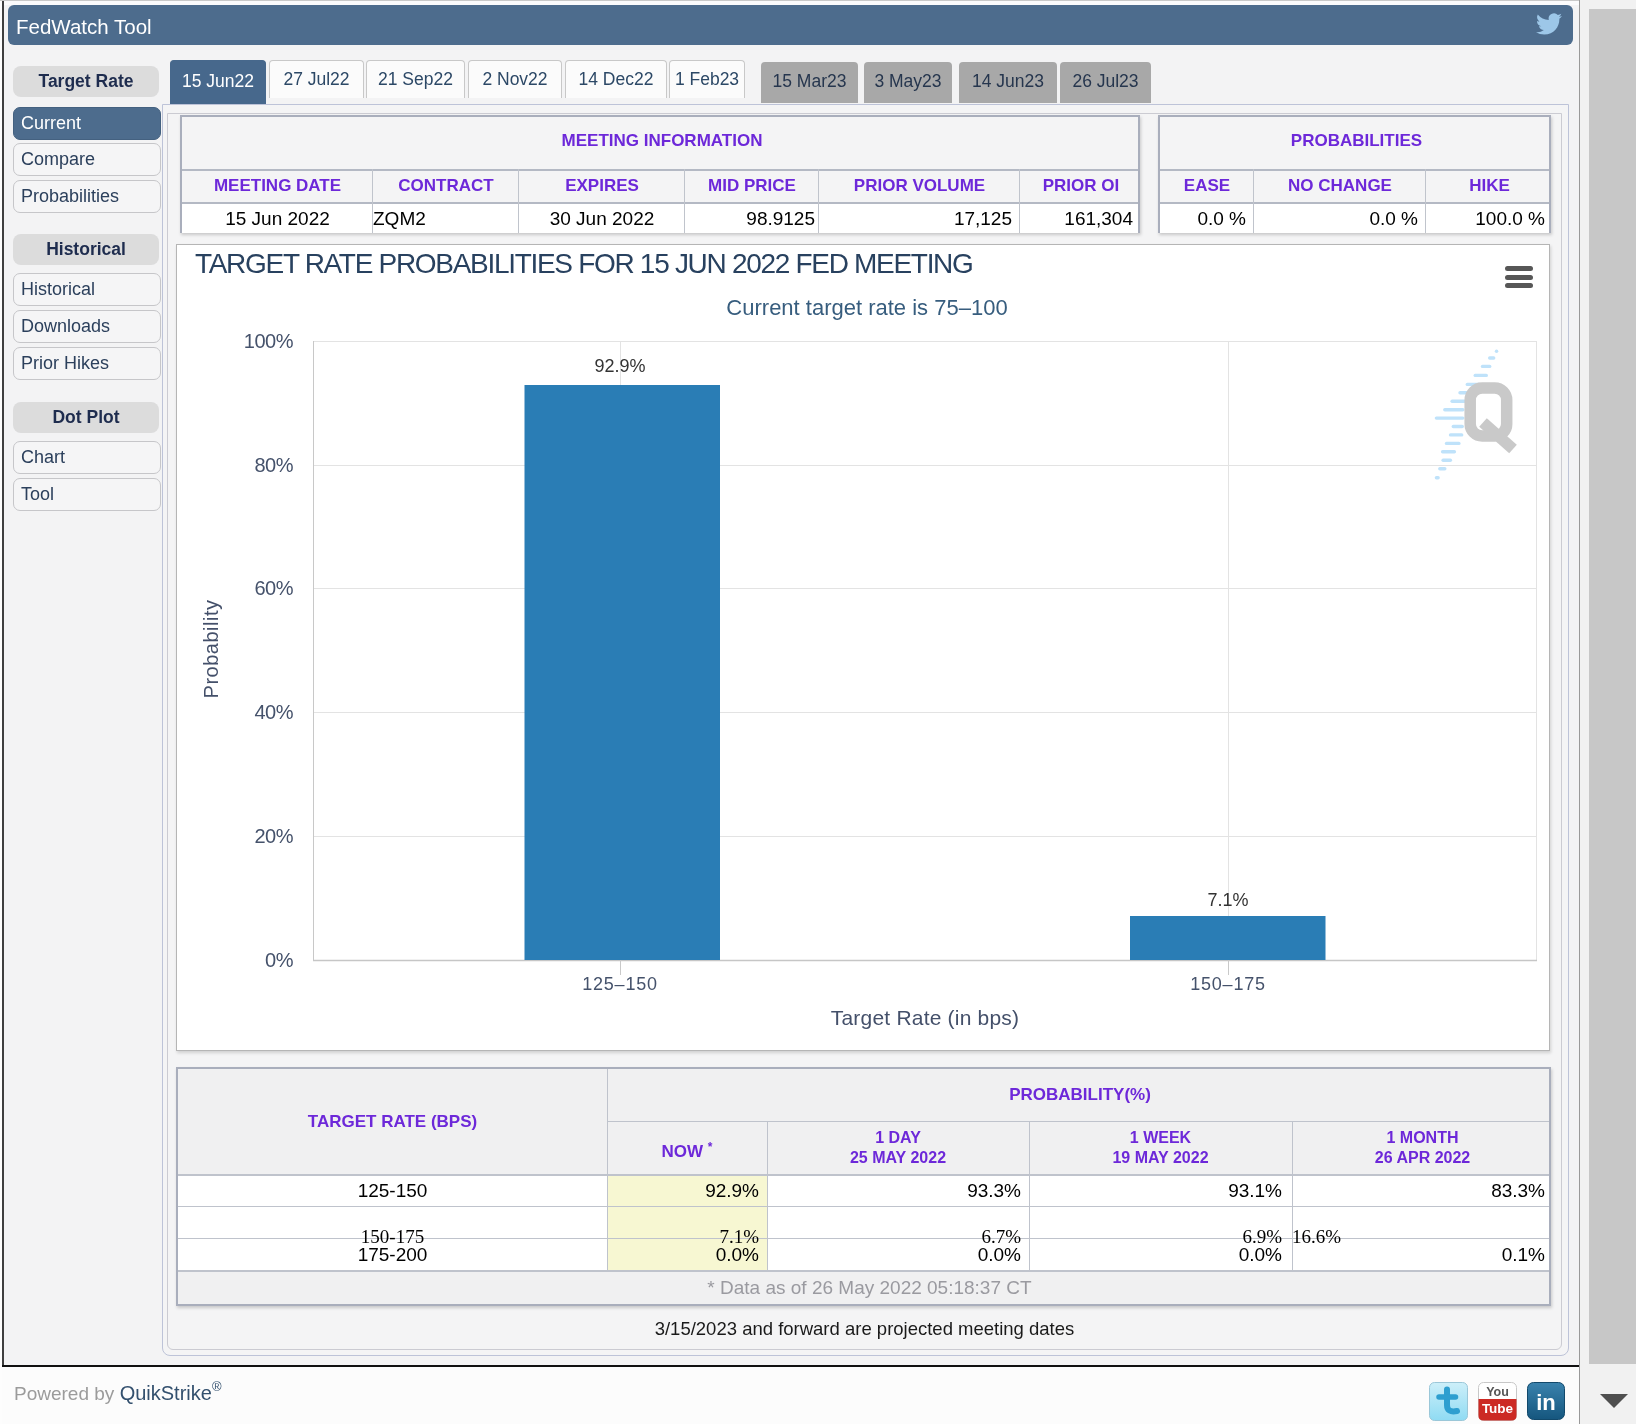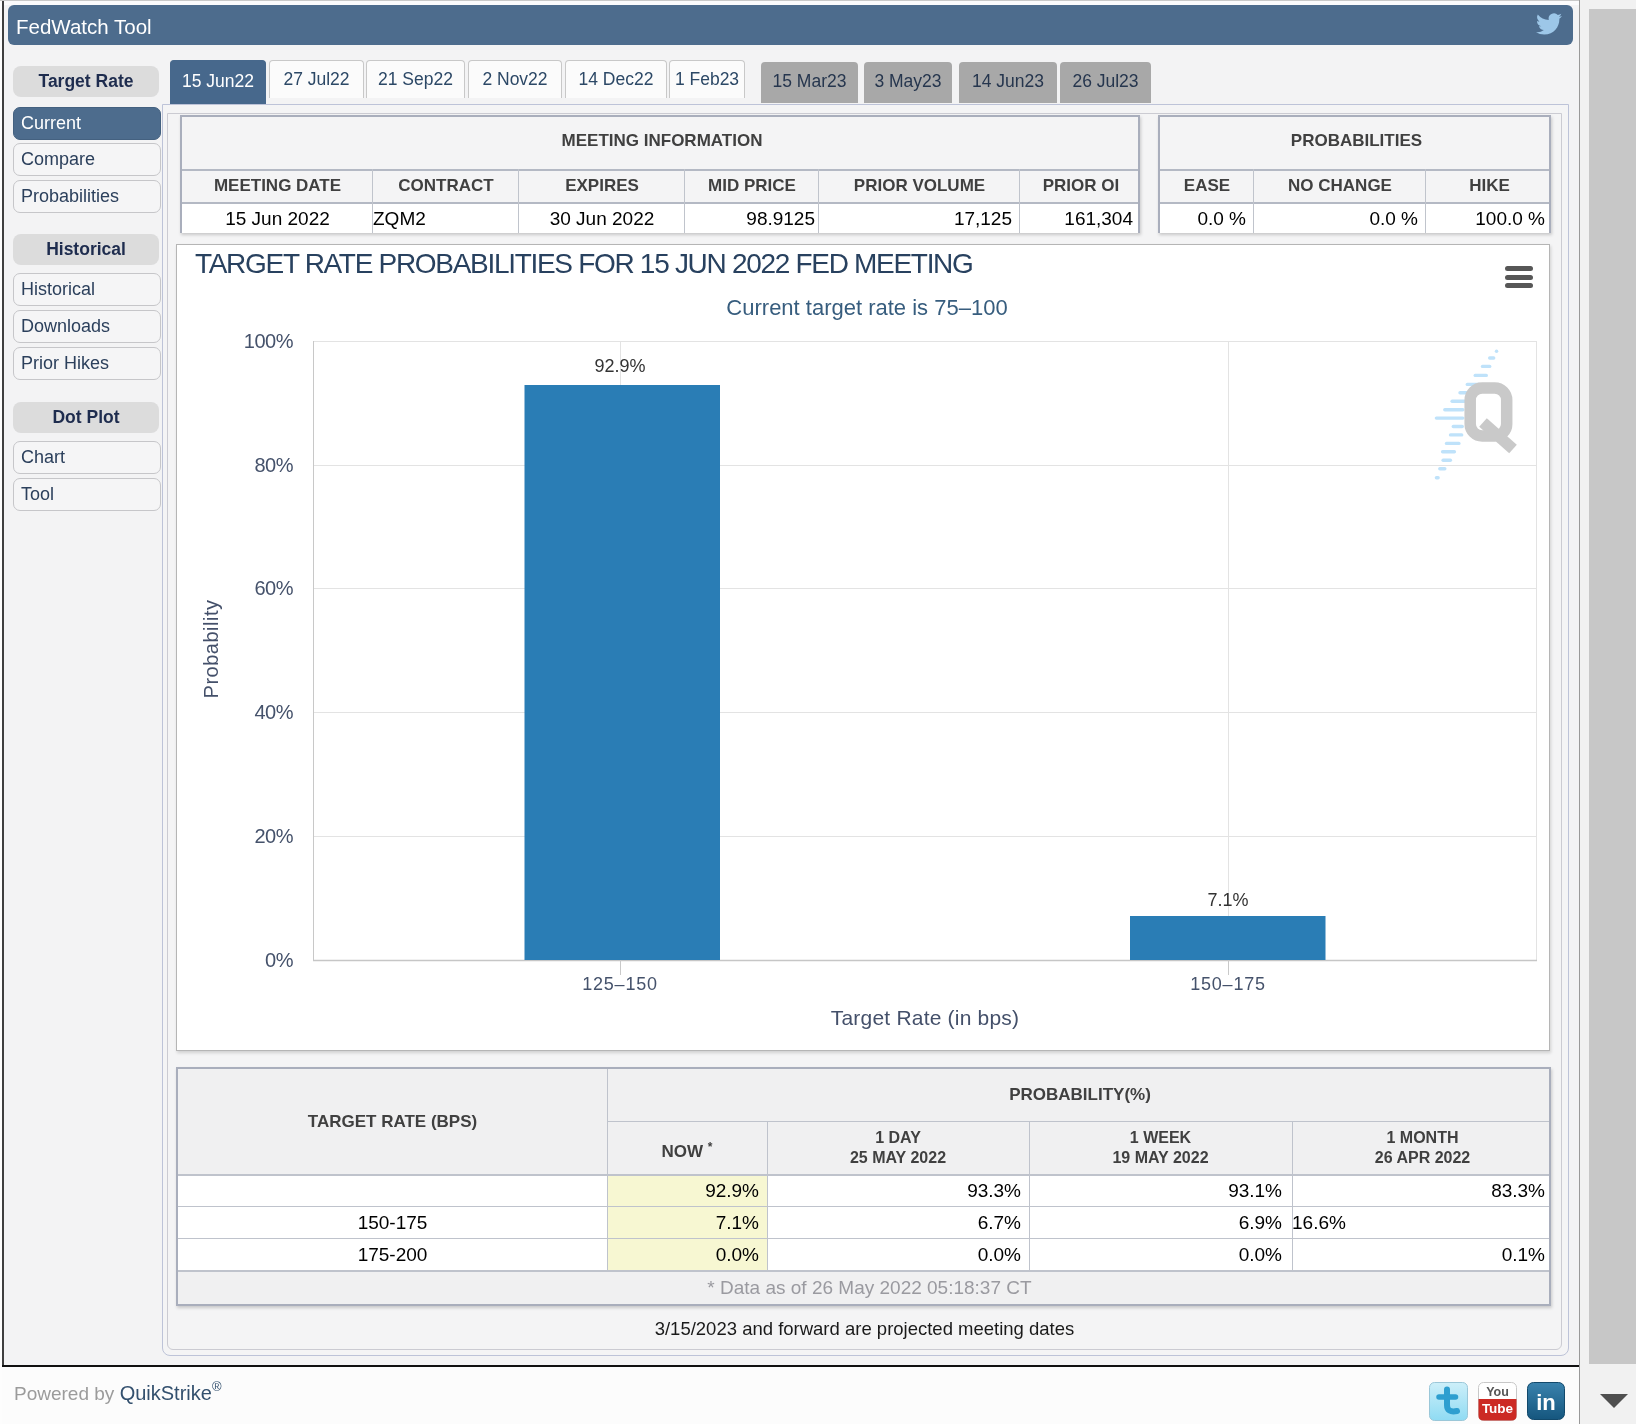--- a/index.html
+++ b/index.html
@@ -25,31 +25,31 @@
 .tab.on { height:45px; background:#47688c; border-color:#47688c; color:#fff; line-height:40px; }
 .tab.gray { top:62px; height:41px; background:#a8a8a8; border:none; color:#26364e; line-height:38px; }
 
 
 #wrapo { position:absolute; left:162px; top:104px; width:1407px; height:1252px; background:#f4f4f5; border:1px solid #bdc3d8; border-radius:0 0 8px 8px; }
 #wrapi { position:absolute; left:167px; top:113px; width:1395px; height:1237px; border:1px solid #cbcbd2; border-radius:0 0 6px 6px; }
 #chartbox { background:#fff; border:1px solid #b5b5b5; box-shadow:1px 2px 3px rgba(0,0,0,0.15); }
 
 
 .cell { position:absolute; font-size:19px; color:#000; }
-.hcell { position:absolute; font-size:17px; font-weight:bold; color:#404040; }
+.hcell { position:absolute; font-size:17px; font-weight:bold; color:#6d28d9; }
 .tblbox { background:#f4f4f5; border:2px solid #a9aebc; box-shadow:1px 2px 3px rgba(0,0,0,0.18); }
 .tblbox .rline { position:absolute; left:0; width:100%; height:2px; background:#b4b9c4; }
 .tblbox .cline { position:absolute; top:52px; width:1px; height:64px; background:#c0c4cc; }
 .hr2 { top:52px; height:33px; line-height:33px; text-align:center; }
 .dr { top:87px; height:29px; line-height:29px; }
 .drbg { position:absolute; top:87px; left:0; height:29px; width:100%; background:#fff; }
 .bl { background:#bfc3cc; }
 .h2l { height:44px; line-height:20px; text-align:center; font-size:16px; }
 .r1 { top:107px; height:30px; line-height:30px; }
-.r2 { top:139px; height:30px; line-height:30px; }
+.r2 { top:153px; height:30px; line-height:30px;font-family:Liberation Serif, serif; }
 .r3 { top:171px; height:30px; line-height:30px; }
 
 
 #blackline { position:absolute; left:2px; top:1365px; width:1577px; height:3px; background:#101010; }
 #footer { position:absolute; left:2px; top:1367px; width:1577px; height:57px; background:#fcfcfc; }
 
 
 #sb-track { position:absolute; left:1580px; top:0; width:56px; height:1424px; background:#f1f1f1; }
 #sb-sep { position:absolute; left:1579px; top:0; width:1px; height:1424px; background:#999; }
 #sb-thumb { position:absolute; left:1589px; top:9px; width:47px; height:1355px; background:#c7c7c7; }
@@ -228,20 +228,21 @@
     <div class="abs bl" style="left:429px; top:52px; width:942px; height:1px;"></div>
     <div class="abs bl" style="left:0px; top:105px; width:1371px; height:2px;"></div>
     <div class="abs bl" style="left:0px; top:137px; width:1371px; height:1px;"></div>
     <div class="abs bl" style="left:0px; top:169px; width:1371px; height:1px;"></div>
     <div class="abs bl" style="left:0px; top:201px; width:1371px; height:2px;"></div>
     <div class="abs bl" style="left:429px; top:0px; width:1px; height:203px;"></div>
     <div class="abs bl" style="left:589px; top:52px; width:1px; height:151px;"></div>
     <div class="abs bl" style="left:851px; top:52px; width:1px; height:151px;"></div>
     <div class="abs bl" style="left:1114px; top:52px; width:1px; height:151px;"></div>
 
+    <div class="cell r1" style="left:0; width:429px; text-align:center;">125-150</div>
     <div class="cell r1" style="left:429px; width:152px; text-align:right;">92.9%</div>
     <div class="cell r1" style="left:589px; width:254px; text-align:right;">93.3%</div>
     <div class="cell r1" style="left:851px; width:253px; text-align:right;">93.1%</div>
     <div class="cell r1" style="left:1114px; width:253px; text-align:right;">83.3%</div>
     <div class="cell r2" style="left:0; width:429px; text-align:center;">150-175</div>
     <div class="cell r2" style="left:429px; width:152px; text-align:right;">7.1%</div>
     <div class="cell r2" style="left:589px; width:254px; text-align:right;">6.7%</div>
     <div class="cell r2" style="left:851px; width:253px; text-align:right;">6.9%</div>
     <div class="cell r2" style="left:1114px; width:253px; text-align:left;">16.6%</div>
     <div class="cell r3" style="left:0; width:429px; text-align:center;">175-200</div>

